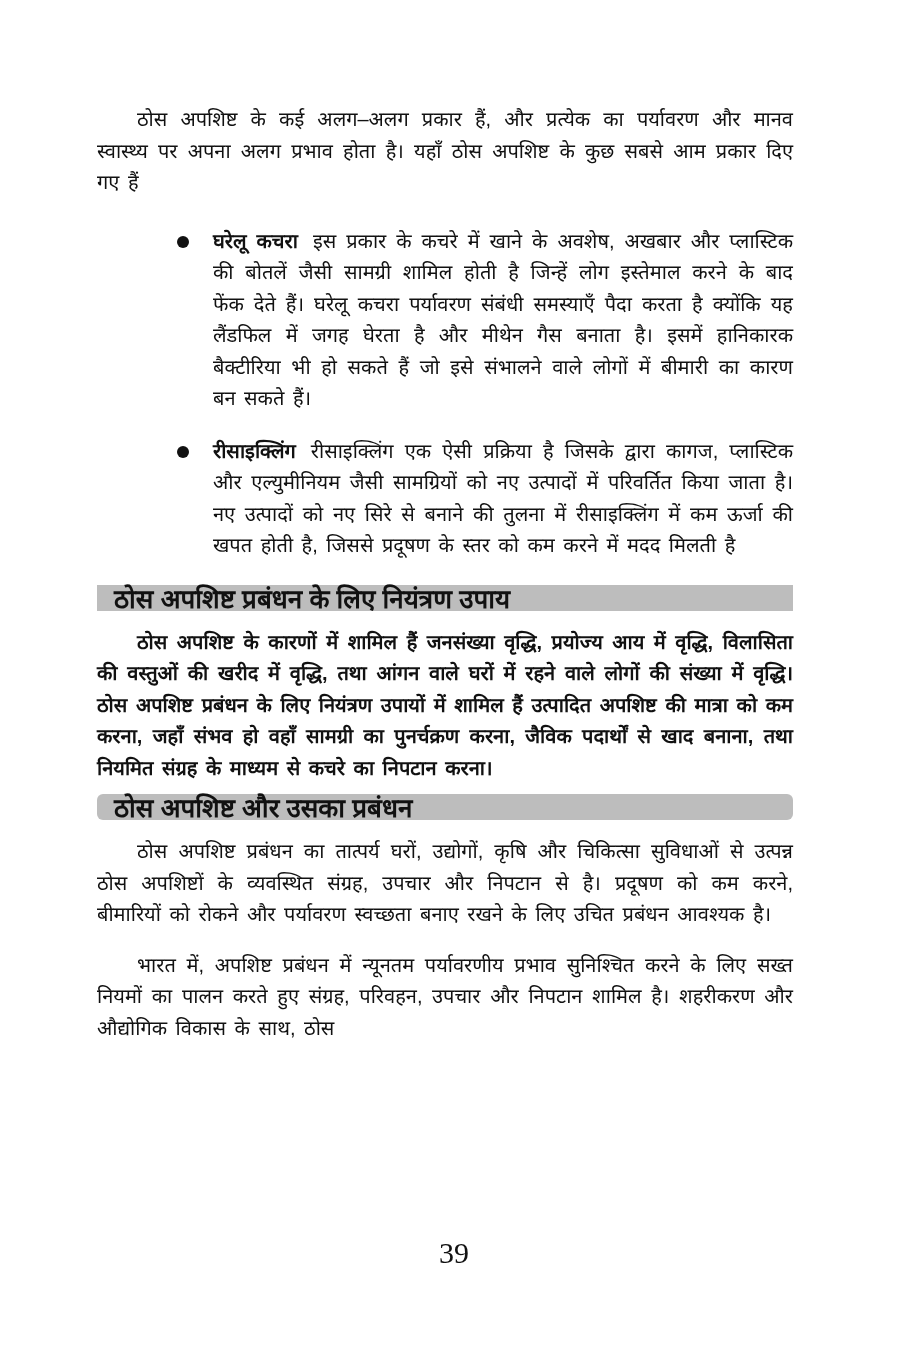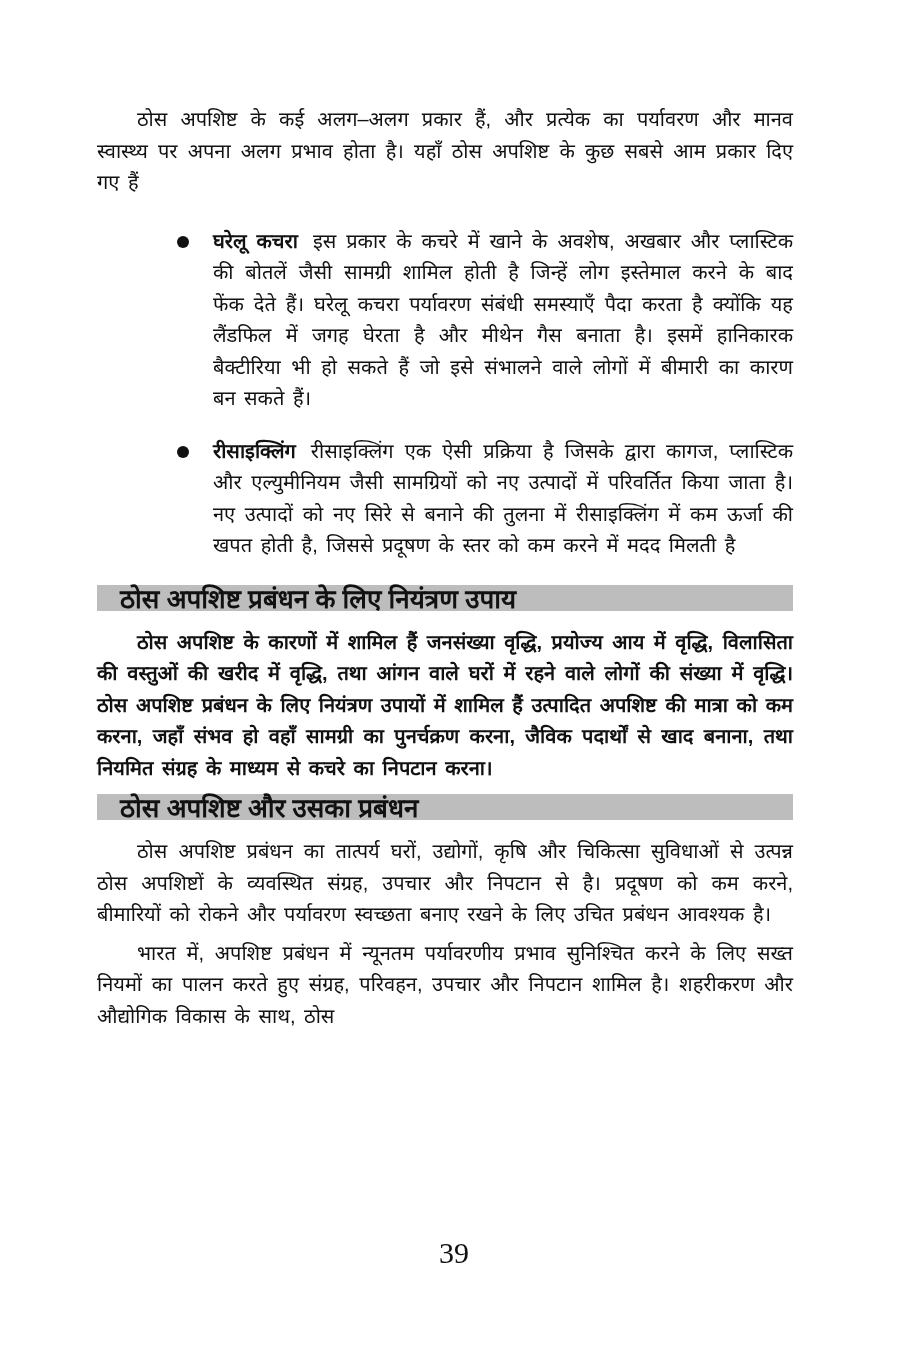--- a/index.html
+++ b/index.html
@@ -54,24 +54,24 @@
     margin-right: 15px;
   }
 
   .section-bar {
     height: 26px;
     display: flex;
     align-items: center;
     background: #bdbdbd;
     font-weight: bold;
     font-size: 26px;
-    padding-left: 23px;
+    padding-left: 17px;
     margin: 0 0 16px 0;
   }
-  .section-para { margin-bottom: 7px; }
+  .section-para { margin-bottom: 19px; }
   .section-para:last-of-type { margin-bottom: 0; }
   .gap-before-bar { margin-bottom: 10px; font-weight: bold; }
 
   .page-number {
     position: absolute;
     left: 4px;
     bottom: 80px;
     width: 100%;
     text-align: center;
     font-family: "Liberation Serif", serif;
@@ -95,21 +95,21 @@
       <li>
         <span class="bullet-dot"></span>
         <p class="body-text"><span class="term">रीसाइक्लिंग</span><span>रीसाइक्लिंग एक ऐसी प्रक्रिया है जिसके द्वारा कागज, प्लास्टिक और एल्युमीनियम जैसी सामग्रियों को नए उत्पादों में परिवर्तित किया जाता है। नए उत्पादों को नए सिरे से बनाने की तुलना में रीसाइक्लिंग में कम ऊर्जा की खपत होती है, जिससे प्रदूषण के स्तर को कम करने में मदद मिलती है</span></p>
       </li>
     </ul>
 
     <div class="section-bar" style="background: rgb(189, 189, 189);">ठोस अपशिष्ट प्रबंधन के लिए नियंत्रण उपाय</div>
 
     <p class="body-text first-indent section-para gap-before-bar">ठोस अपशिष्ट के कारणों में शामिल हैं जनसंख्या वृद्धि, प्रयोज्य आय में वृद्धि, विलासिता की वस्तुओं की खरीद में वृद्धि, तथा आंगन वाले घरों में रहने वाले लोगों की संख्या में वृद्धि। ठोस अपशिष्ट प्रबंधन के लिए नियंत्रण उपायों में शामिल हैं उत्पादित अपशिष्ट की मात्रा को कम करना, जहाँ संभव हो वहाँ सामग्री का पुनर्चक्रण करना, जैविक पदार्थों से खाद बनाना, तथा नियमित संग्रह के माध्यम से कचरे का निपटान करना।</p>
 
-    <div class="section-bar" style="background: rgb(189, 189, 189);">ठोस अपशिष्ट और उसका प्रबंधन</div>
+    <div class="section-bar" style="background: rgb(189, 189, 189); border-radius: 6px;">ठोस अपशिष्ट और उसका प्रबंधन</div>
 
     <p class="body-text first-indent section-para">ठोस अपशिष्ट प्रबंधन का तात्पर्य घरों, उद्योगों, कृषि और चिकित्सा सुविधाओं से उत्पन्न ठोस अपशिष्टों के व्यवस्थित संग्रह, उपचार और निपटान से है। प्रदूषण को कम करने, बीमारियों को रोकने और पर्यावरण स्वच्छता बनाए रखने के लिए उचित प्रबंधन आवश्यक है।</p>
 
     <p class="body-text first-indent section-para">भारत में, अपशिष्ट प्रबंधन में न्यूनतम पर्यावरणीय प्रभाव सुनिश्चित करने के लिए सख्त नियमों का पालन करते हुए संग्रह, परिवहन, उपचार और निपटान शामिल है। शहरीकरण और औद्योगिक विकास के साथ, ठोस</p>
 
   </div>
 
   <div class="page-number">39</div>
 </div>
 

